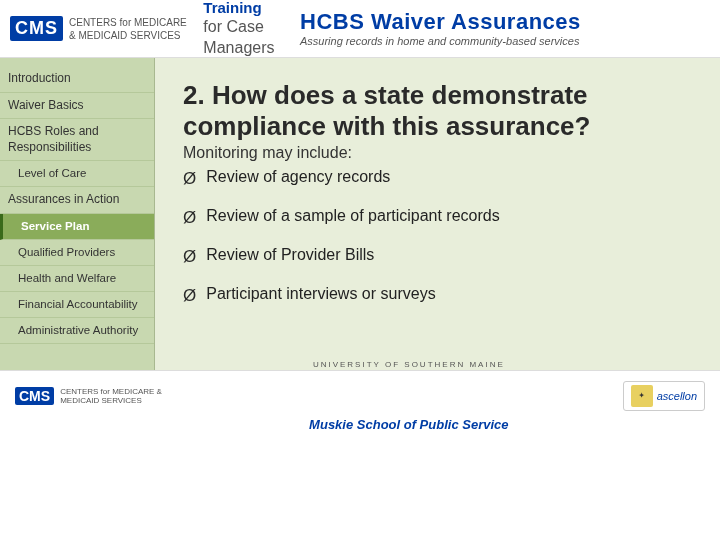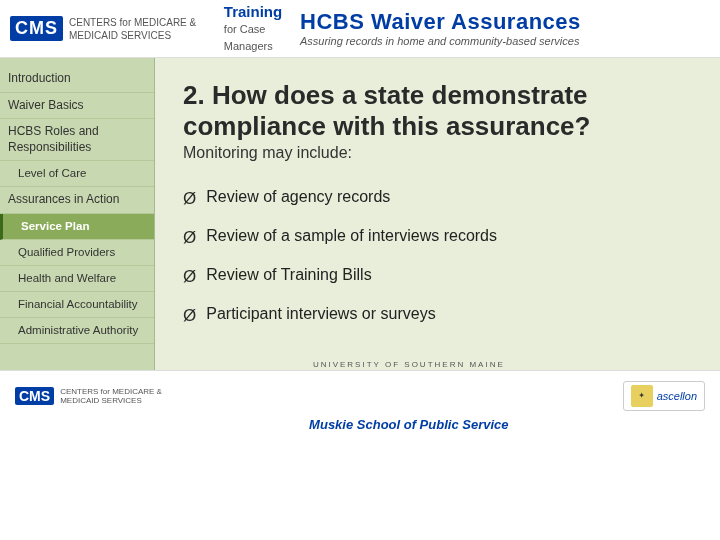--- a/index.html
+++ b/index.html
@@ -51,21 +51,21 @@
       color: #333;
     }
     .training-label span {
       color: #003da5;
       font-weight: bold;
       font-size: 15px;
       display: block;
     }
     .training-label small {
       color: #555;
-      font-size: 11px;
+      font-size: 16px;
       margin-top: 10px;
     }
 
     .header-right {
       flex: 1;
       display: flex;
       flex-direction: column;
       justify-content: flex-end;
       padding-left: 10px;
     }
@@ -127,21 +127,21 @@
     .content-title {
       font-size: 26px;
       font-weight: 900;
       color: #2a2a2a;
       line-height: 1.2;
       margin-bottom: 2px;
     }
     .monitoring-label {
       font-size: 16px;
       color: #333;
-      margin-bottom: 24px;
+      margin-bottom: 4px;
       font-weight: normal;
     }
     .bullet-list {
       list-style: none;
       padding: 0;
     }
     .bullet-list li {
       display: flex;
       align-items: flex-start;
       font-size: 16px;
@@ -272,25 +272,25 @@
   <div class="content">
     <div class="content-title">2. How does a state demonstrate compliance with this assurance?</div>
     <div class="monitoring-label">Monitoring may include:</div>
     <ul class="bullet-list">
     <li>
           <span class="bullet-arrow">Ø</span>
           <span>Review of agency records</span>
         </li>
         <li>
           <span class="bullet-arrow">Ø</span>
-          <span>Review of a sample of interviews records</span>
+          <span>Review of a sample of participant records</span>
         </li>
         <li>
           <span class="bullet-arrow">Ø</span>
-          <span>Review of Training Bills</span>
+          <span>Review of Provider Bills</span>
         </li>
         <li>
           <span class="bullet-arrow">Ø</span>
           <span>Participant interviews or surveys</span>
         </li>
       </ul>
   </div>
 </div>
 
 <div class="footer">

